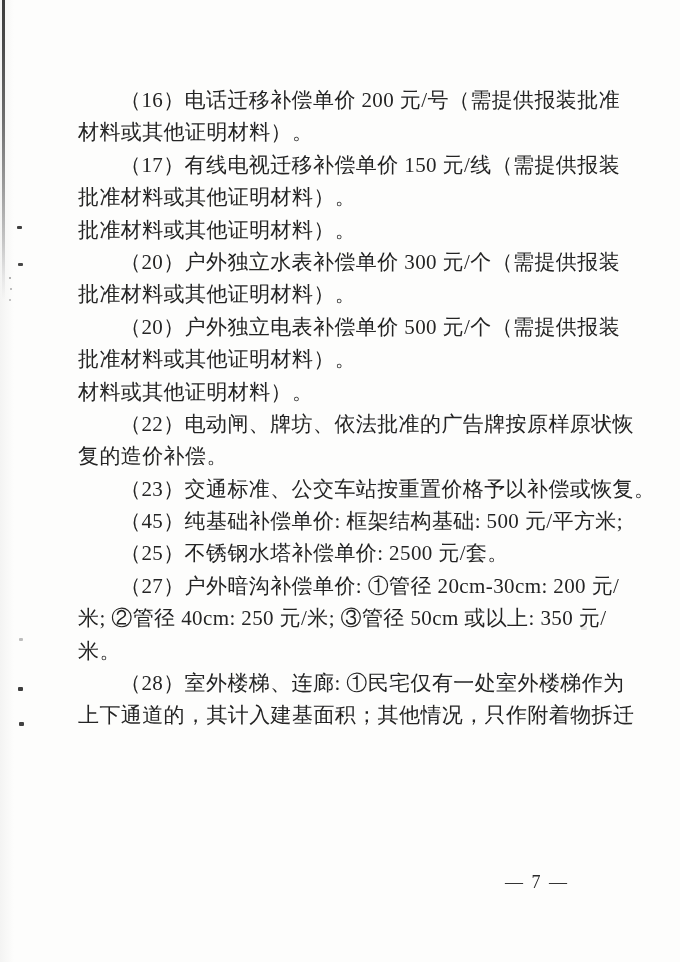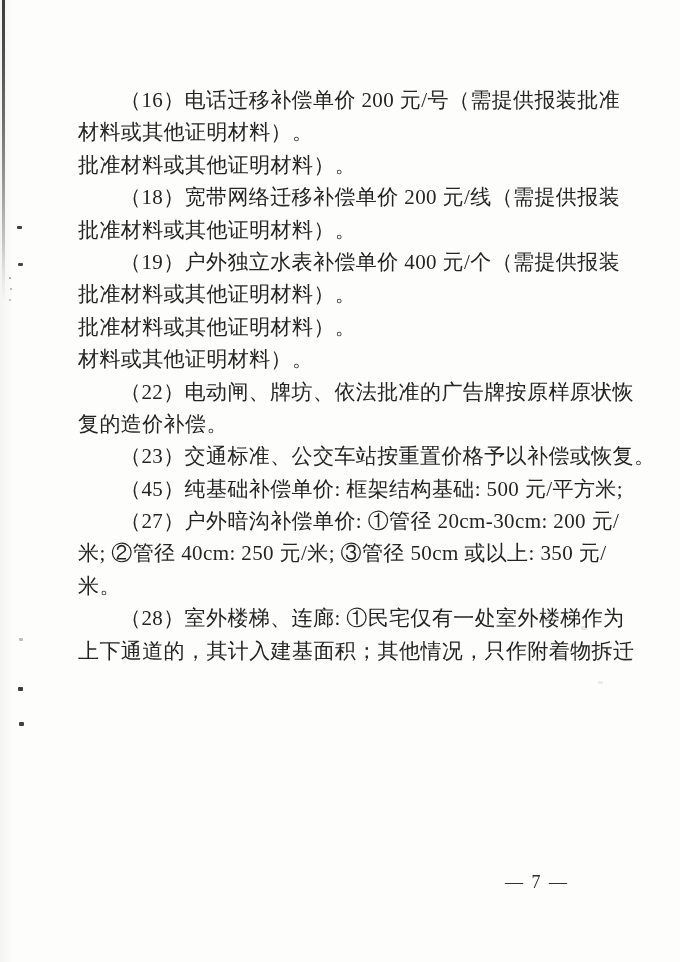--- a/index.html
+++ b/index.html
@@ -99,31 +99,33 @@
   <span class="speck sp5"></span>
   <span class="speck sp6"></span>
   <span class="speck sp7"></span>
   <span class="speck sp8"></span>
   <span class="speck sp9"></span>
   <span class="speck sp10"></span>
 
   <div class="text-block" id="text-block">
       <div class="line indent">（16）电话迁移补偿单价 200 元/号（需提供报装批准</div>
       <div class="line">材料或其他证明材料）。</div>
+      <div class="line indent">（17）有线电视迁移补偿单价 150 元/线（需提供报装</div>
       <div class="line">批准材料或其他证明材料）。</div>
-      <div class="line indent">（18）宽带网络迁移补偿单价 200 元/线（需提供报装</div>
       <div class="line">批准材料或其他证明材料）。</div>
-      <div class="line indent">（19）户外独立水表补偿单价 400 元/个（需提供报装</div>
+      <div class="line indent">（20）户外独立水表补偿单价 300 元/个（需提供报装</div>
       <div class="line">批准材料或其他证明材料）。</div>
+      <div class="line indent">（20）户外独立电表补偿单价 500 元/个（需提供报装</div>
       <div class="line">批准材料或其他证明材料）。</div>
       <div class="line">材料或其他证明材料）。</div>
       <div class="line indent">（22）电动闸、牌坊、依法批准的广告牌按原样原状恢</div>
       <div class="line">复的造价补偿。</div>
       <div class="line indent">（23）交通标准、公交车站按重置价格予以补偿或恢复。</div>
       <div class="line indent">（45）纯基础补偿单价: 框架结构基础: 500 元/平方米;</div>
+      <div class="line indent">（25）不锈钢水塔补偿单价: 2500 元/套。</div>
       <div class="line indent">（27）户外暗沟补偿单价: ①管径 20cm-30cm: 200 元/</div>
       <div class="line">米; ②管径 40cm: 250 元/米; ③管径 50cm 或以上: 350 元/</div>
       <div class="line">米。</div>
       <div class="line indent">（28）室外楼梯、连廊: ①民宅仅有一处室外楼梯作为</div>
       <div class="line">上下通道的，其计入建基面积；其他情况，只作附着物拆迁</div>
     </div>
 
   <div class="page-number">— 7 —</div>
 
 </div>

